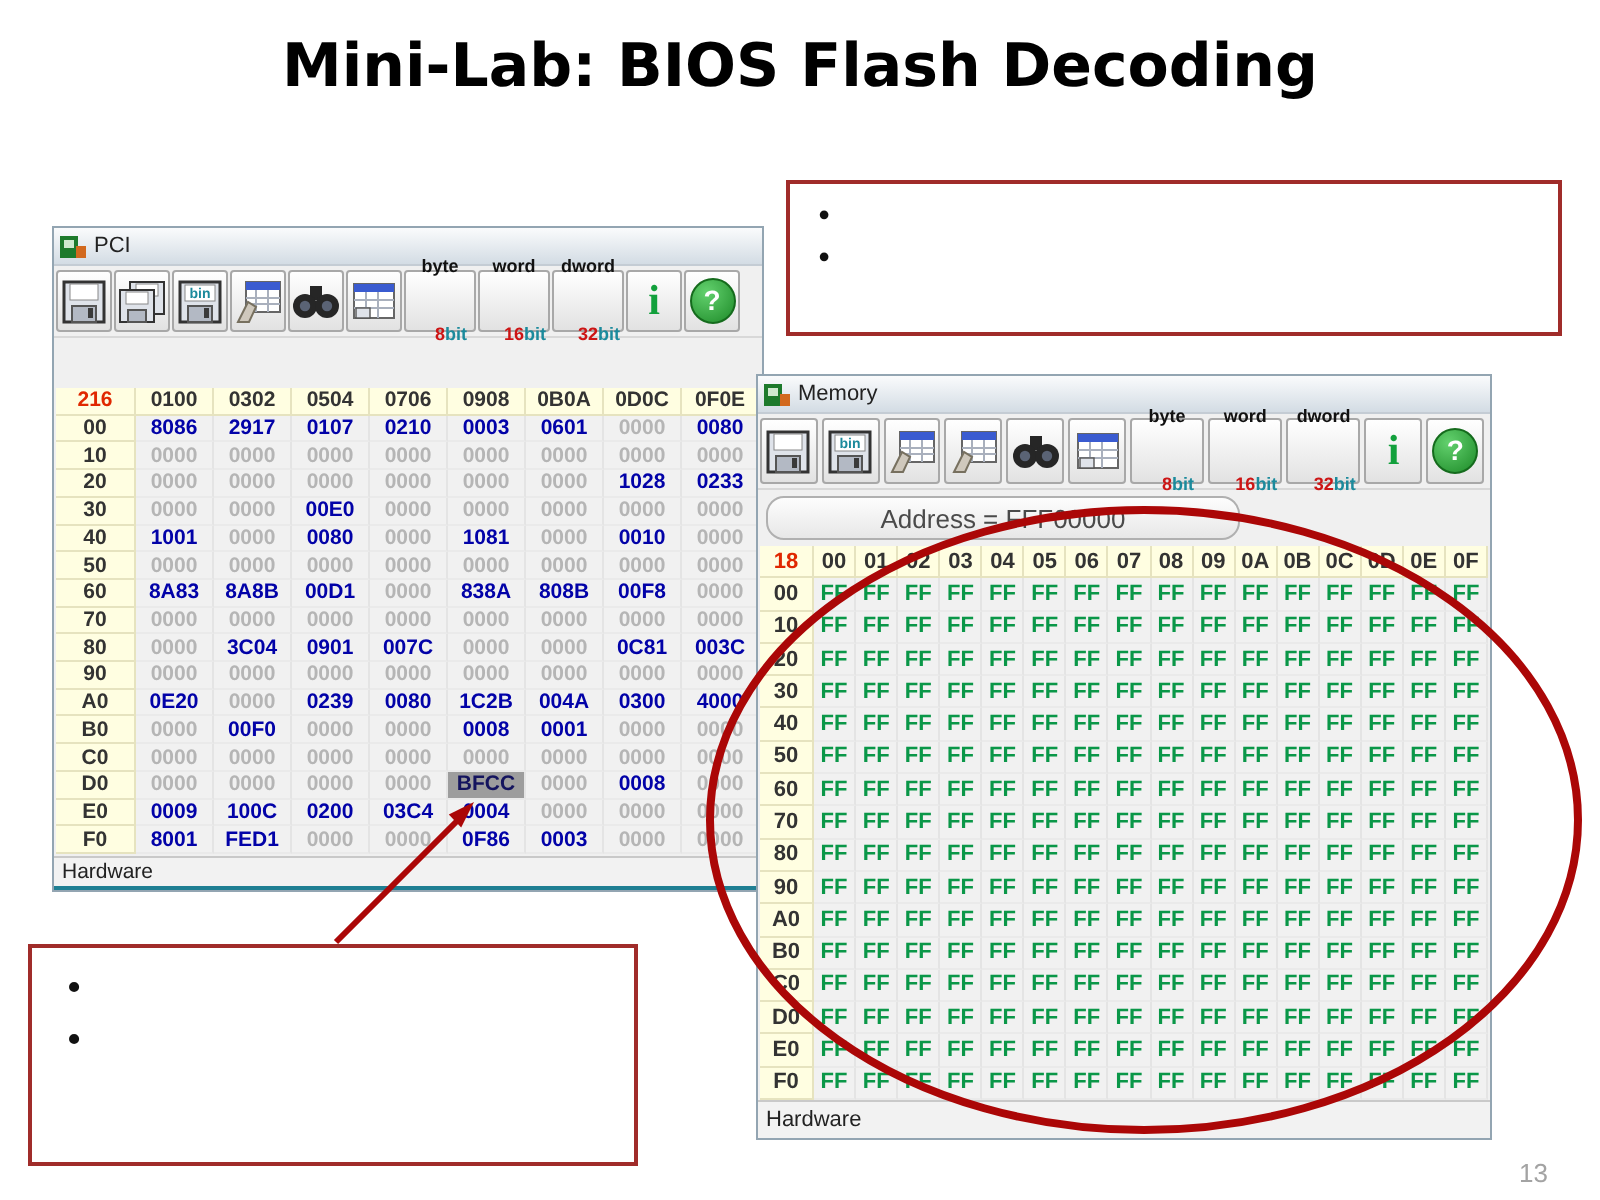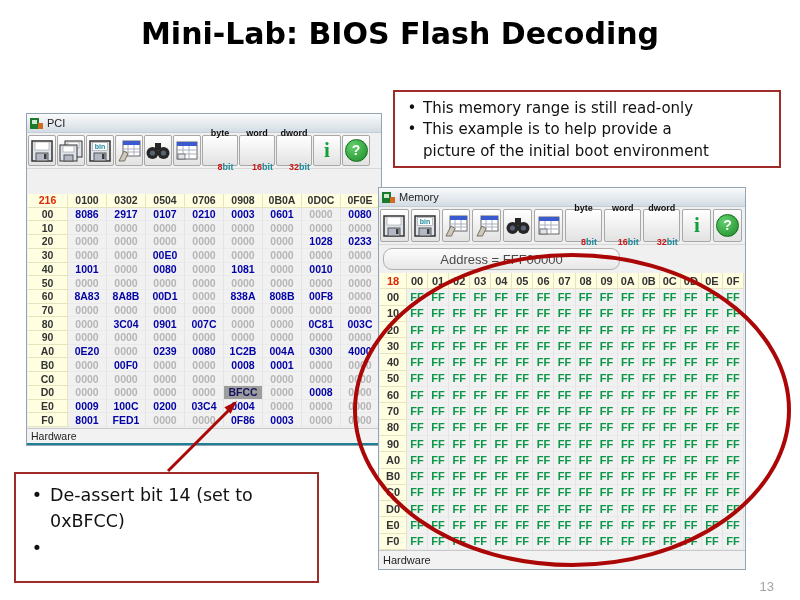--- a/index.html
+++ b/index.html
@@ -70,26 +70,23 @@
   .overlay{position:absolute;left:0;top:0;width:800px;height:600px;z-index:5;pointer-events:none;}
 </style>
 </head>
 <body>
 
 <div class="slide-title">Mini-Lab: BIOS Flash Decoding</div>
 
 <div class="callout callout-top">
     <div class="bullet-row">
       <span class="bullet-dot">•</span>
-      <span class="bullet-text">This memory range is still read-only</span>
     </div>
     <div class="bullet-row">
       <span class="bullet-dot">•</span>
-      <span class="bullet-text">This example is to help provide a
-picture of the initial boot environment</span>
     </div>
   </div>
 
 <div class="win pci">
   <div class="titlebar">
     <svg width="13" height="13" viewBox="0 0 13 13">
         <rect x="0" y="1" width="9" height="11" fill="#1d7a2c"></rect>
         <rect x="2" y="3" width="5" height="4" fill="#cfe9cf"></rect>
         <rect x="8" y="6" width="5" height="6" fill="#d2691e"></rect>
       </svg>
@@ -697,22 +694,20 @@
       <div class="cell val green">FF</div>
       <div class="cell val green">FF</div>
       <div class="cell val green">FF</div>
     </div>
   <div class="statusbar">Hardware</div>
 </div>
 
 <div class="callout callout-bottom">
     <div class="bullet-row">
       <span class="bullet-dot">•</span>
-      <span class="bullet-text">De-assert bit 14 (set to
-0xBFCC)</span>
     </div>
     <div class="bullet-row">
       <span class="bullet-dot">•</span>
     </div>
   </div>
 
 <svg class="overlay">
   <ellipse cx="572" cy="410" rx="217" ry="155" fill="none" stroke="#ab0707" stroke-width="4"></ellipse>
   <line x1="168" y1="471" x2="231" y2="408" stroke="#ab0707" stroke-width="3"></line>
   <polygon points="237,401 230.6,413.7 224.4,407.3" fill="#ab0707"></polygon>

